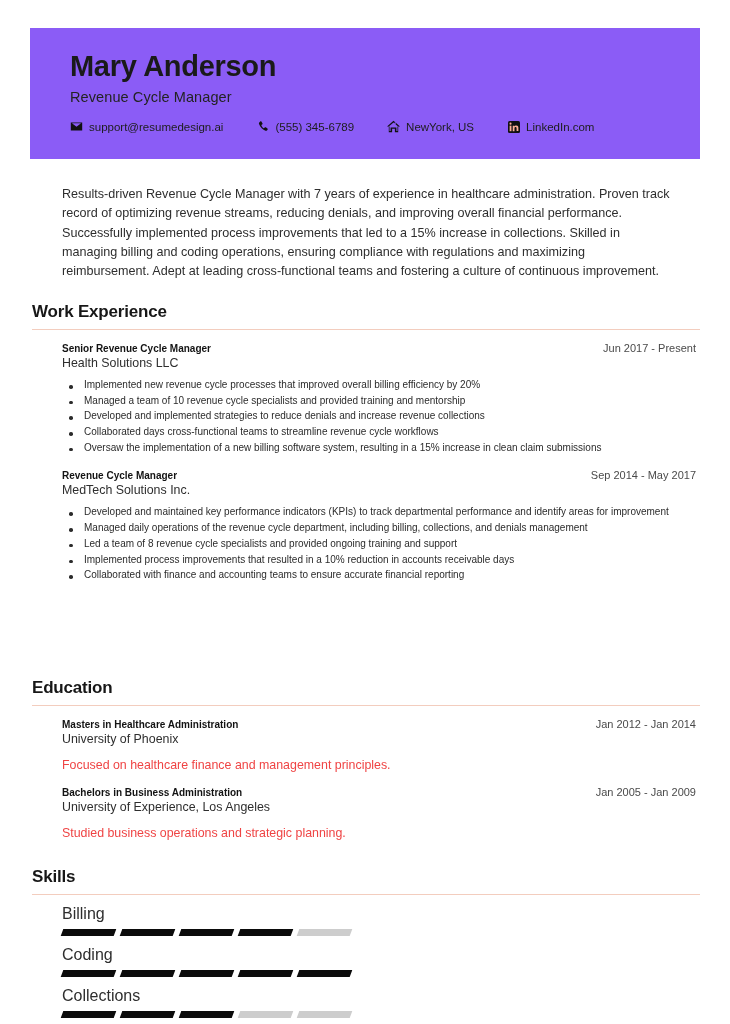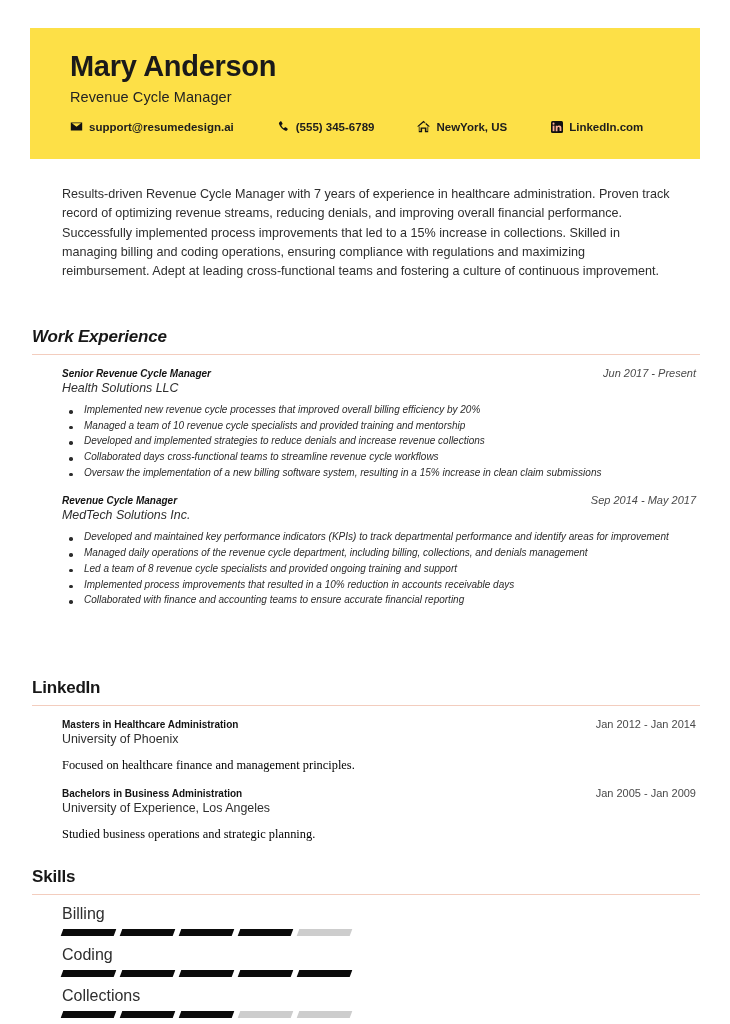--- a/index.html
+++ b/index.html
@@ -20,42 +20,41 @@
     overflow: hidden;
   }
 
   
   .header {
     position: absolute;
     left: 30px;
     top: 28px;
     width: 670px;
     height: 131px;
-    background: #fde047;
+    background: #8b5cf6;
     padding: 22px 0 0 40px;
   }
   .name {
     font-size: 29px;
     font-weight: bold;
     color: #1a1a1a;
     letter-spacing: -0.3px;
     line-height: 1.15;
   }
   .job-title {
     font-size: 14.5px;
     color: #232323;
     margin-top: 6px;
     letter-spacing: 0.1px;
   }
   .contact-row {
     display: flex;
     align-items: center;
     margin-top: 15px;
-    gap: 18px;
-    font-weight: bold;
+    gap: 8px;
   }
   .contact-item {
     display: flex;
     align-items: center;
     font-size: 11.5px;
     color: #1d1d1d;
     margin-right: 25px;
     white-space: nowrap;
   }
   .contact-item .ci-icon {
@@ -115,23 +114,22 @@
     white-space: nowrap;
     padding-right: 4px;
   }
   .entry-org {
     font-size: 12.4px;
     color: #2e2e2e;
     margin-top: 2px;
   }
   .entry-desc {
     font-size: 12.4px;
-    color: #000000;
+    color: #ef4444;
     margin-top: 12px;
-    font-family: Liberation Serif, serif;
   }
   ul.bullets {
     list-style: none;
     margin-top: 8px;
   }
   ul.bullets li {
     position: relative;
     font-size: 10px;
     line-height: 1.47;
     color: #2b2b2b;
@@ -220,21 +218,21 @@
               <path d="M6.3 6.2h2.3v1h.05c.33-.6 1.12-1.2 2.3-1.2 2.45 0 2.9 1.5 2.9 3.5v3.9h-2.4V10c0-.9-.02-2.05-1.3-2.05-1.3 0-1.5.96-1.5 1.98v3.67H6.3V6.2z" fill="#FBAE96"></path>
             </svg>
           </span>
           <span>LinkedIn.com</span>
         </div>
       </div>
   </div>
 
   <div class="summary">Results-driven Revenue Cycle Manager with 7 years of experience in healthcare administration. Proven track record of optimizing revenue streams, reducing denials, and improving overall financial performance. Successfully implemented process improvements that led to a 15% increase in collections. Skilled in managing billing and coding operations, ensuring compliance with regulations and maximizing reimbursement. Adept at leading cross-functional teams and fostering a culture of continuous improvement.</div>
 
-  <div class="section" style="top:327px;font-style:italic;">
+  <div class="section" style="top:302px;">
     <div class="section-title">Work Experience</div>
     <div class="section-rule"></div>
     <div class="section-body" id="work-entries">
         <div class="entry">
           <div class="entry-head">
             <div class="entry-role">Senior Revenue Cycle Manager</div>
             <div class="entry-date">Jun 2017 - Present</div>
           </div>
           <div class="entry-org">Health Solutions LLC</div>
           <ul class="bullets">
@@ -256,21 +254,21 @@
             <li>Managed daily operations of the revenue cycle department, including billing, collections, and denials management</li>
             <li>Led a team of 8 revenue cycle specialists and provided ongoing training and support</li>
             <li>Implemented process improvements that resulted in a 10% reduction in accounts receivable days</li>
             <li>Collaborated with finance and accounting teams to ensure accurate financial reporting</li>
           </ul>
         </div>
       </div>
   </div>
 
   <div class="section" style="top:678px;">
-    <div class="section-title">LinkedIn</div>
+    <div class="section-title">Education</div>
     <div class="section-rule"></div>
     <div class="section-body" id="education-entries">
         <div class="entry">
           <div class="entry-head">
             <div class="entry-role">Masters in Healthcare Administration</div>
             <div class="entry-date">Jan 2012 - Jan 2014</div>
           </div>
           <div class="entry-org">University of Phoenix</div>
           <div class="entry-desc">Focused on healthcare finance and management principles.</div>
         </div>

